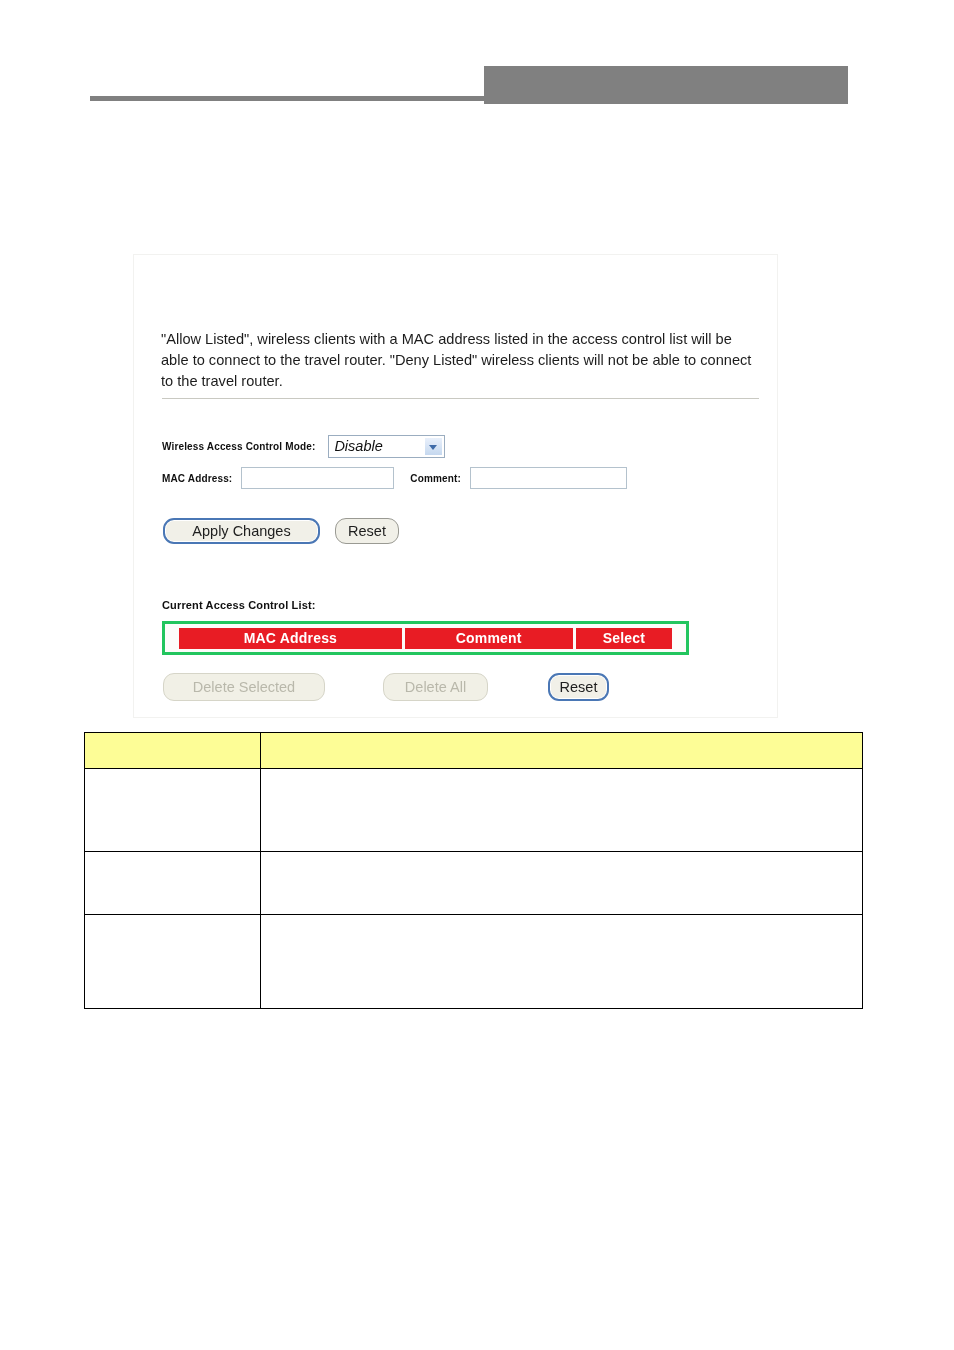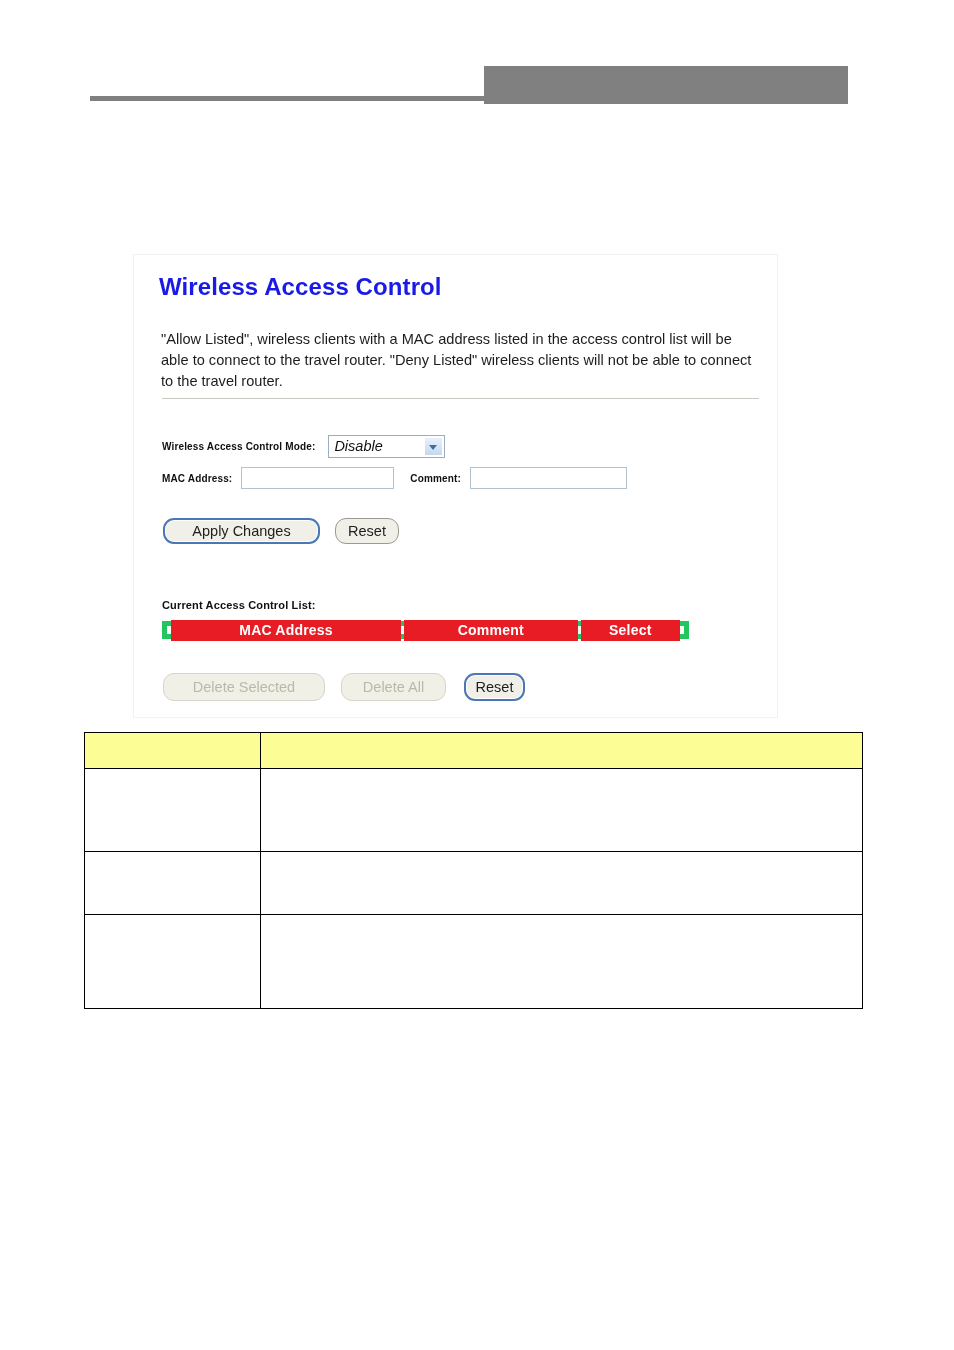--- a/index.html
+++ b/index.html
@@ -171,20 +171,21 @@
     top: 263px;
     display: flex;
     align-items: center;
   }
   #button-row-bottom {
     position: absolute;
     left: 29px;
     top: 418px;
     display: flex;
     align-items: center;
+    gap: 42px;
   }
 
   .btn {
     font-family: "Liberation Sans", sans-serif;
     font-size: 14.5px;
     color: #1e1e1e;
     background: #f1f0e8;
     border: 1px solid #9a9a93;
     box-sizing: border-box;
     height: 26px;
@@ -223,25 +224,25 @@
     letter-spacing: 0.15px;
     white-space: nowrap;
   }
   #acl-table {
     position: absolute;
     left: 28px;
     top: 366px;
     width: 527px;
     height: 15px;
     background: #fcfcfa;
-    border: 5px solid #22c55e;
+    border: 3px solid #22c55e;
     box-sizing: border-box;
     display: flex;
     align-items: center;
-    padding: 4px;
+    padding: 14px;
   }
   .acl-th {
     background: #e81c24;
     color: #ffffff;
     font-size: 14px;
     font-weight: bold;
     text-align: center;
     line-height: 21px;
     height: 21px;
     letter-spacing: 0.2px;
@@ -285,21 +286,20 @@
 </head>
 <body>
 
 <div id="doc-header">
   <div id="header-gray-block"></div>
   <div id="header-rule"></div>
 </div>
 
 <div id="router-panel">
 
-  <div id="panel-title">Wireless Access Control</div>
 
   <div id="panel-description">"Allow Listed", wireless clients with a MAC address listed in the access control list will be able to connect to the travel router. "Deny Listed" wireless clients will not be able to connect to the travel router.</div>
 
   <div id="panel-divider"></div>
 
   <div id="form-area">
 
     <div class="form-row" id="row-mode">
       <span class="form-label">Wireless Access Control Mode:</span>
 

